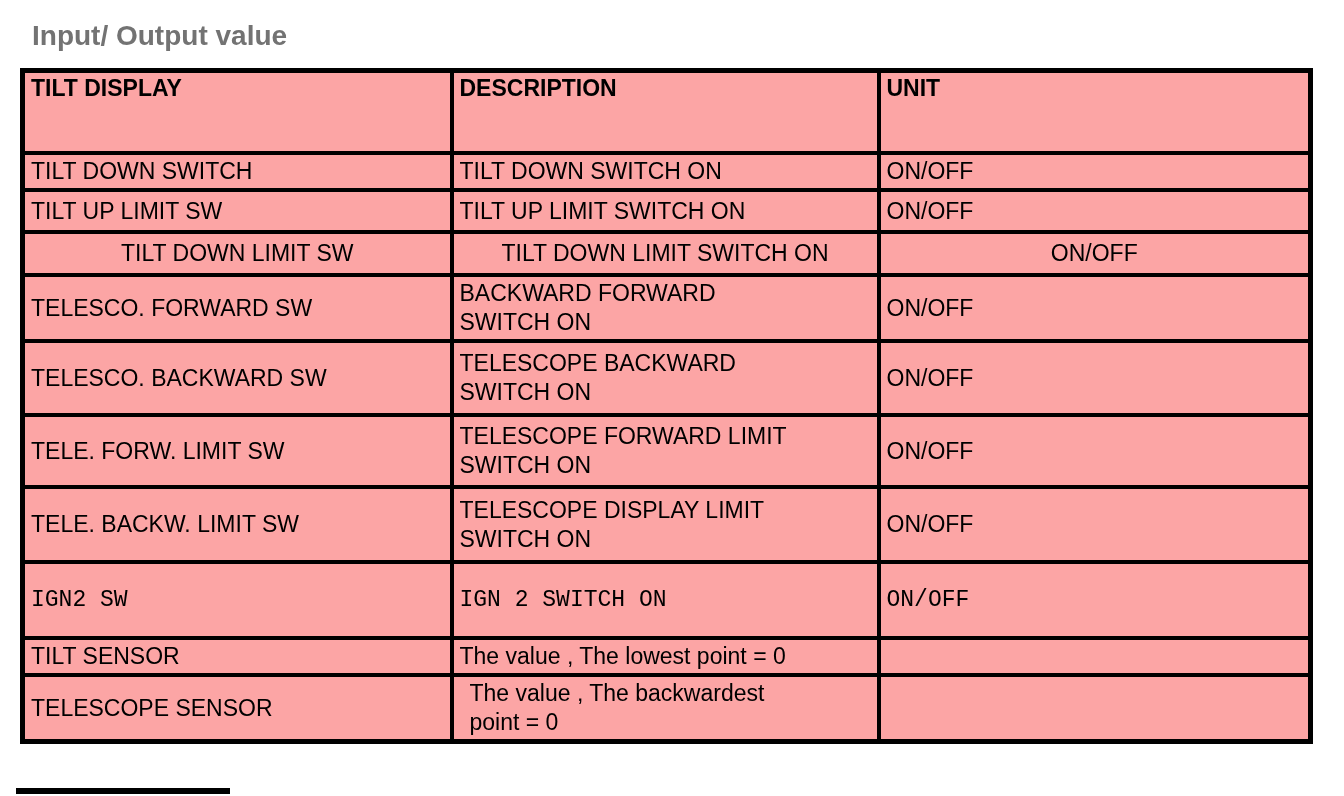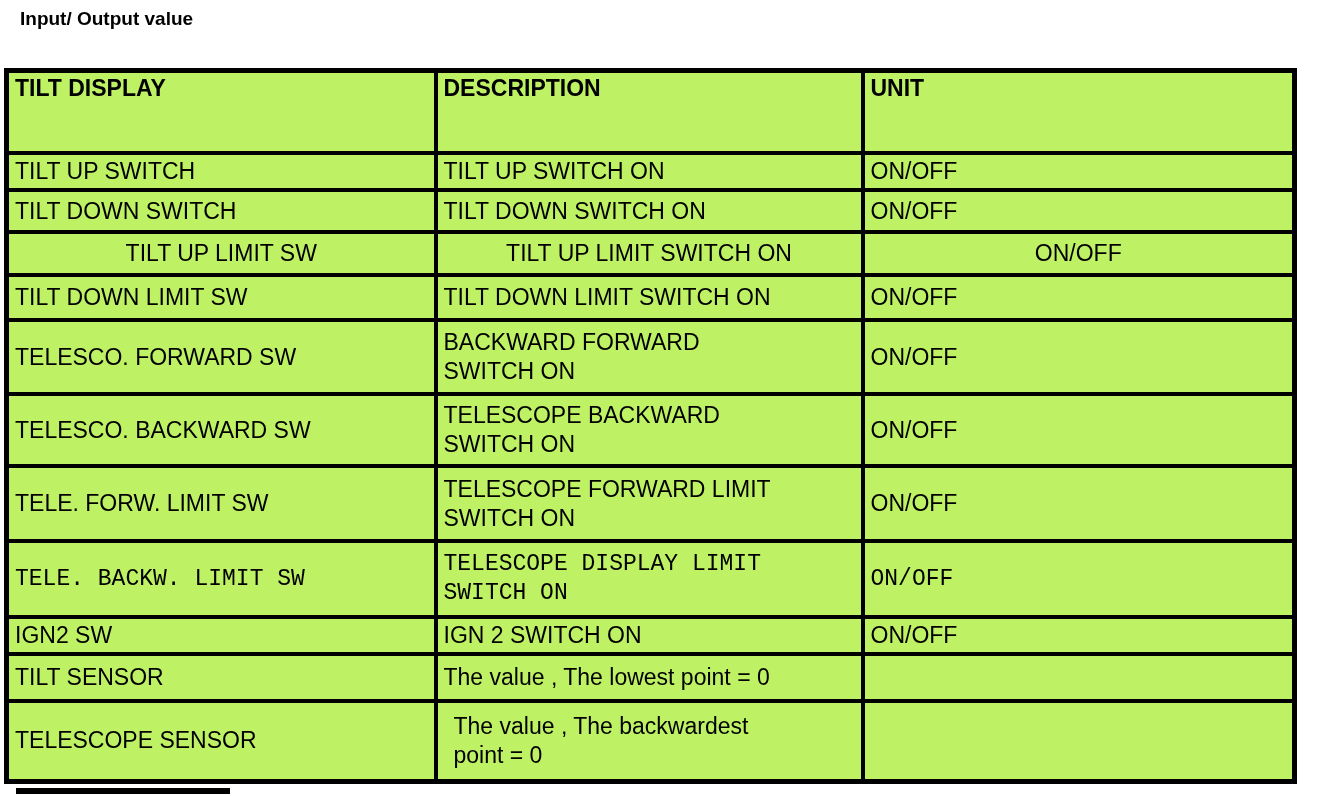--- a/index.html
+++ b/index.html
@@ -15,34 +15,34 @@
   .page {
     position: relative;
     width: 1344px;
     height: 796px;
     background: #ffffff;
   }
   .title {
     position: absolute;
     left: 20px;
     top: 8px;
-    margin: 0;
-    font-size: 19px;
+    margin: 12px;
+    font-size: 28px;
     font-weight: bold;
     letter-spacing: 0px;
-    color: #000000;
+    color: #737373;
   }
   table.io-table {
     position: absolute;
-    left: 4px;
+    left: 20px;
     top: 68px;
     width: 1288px;
     border-collapse: collapse;
     table-layout: fixed;
-    background: #bef264;
+    background: #fca5a5;
   }
   table.io-table th,
   table.io-table td {
     border: 4px solid #000000;
     font-size: 23px;
     padding: 2px 6px;
     overflow: hidden;
     color: #000000;
   }
   table.io-table {
@@ -105,25 +105,20 @@
     </colgroup>
     <thead>
       <tr>
         <th>TILT DISPLAY</th>
         <th>DESCRIPTION</th>
         <th>UNIT</th>
       </tr>
     </thead>
     <tbody id="table-body">
         <tr>
-    <td class="c-display">TILT UP SWITCH</td>
-    <td class="c-desc">TILT UP SWITCH ON</td>
-    <td class="c-unit">ON/OFF</td>
-  </tr>
-        <tr>
     <td class="c-display">TILT DOWN SWITCH</td>
     <td class="c-desc">TILT DOWN SWITCH ON</td>
     <td class="c-unit">ON/OFF</td>
   </tr>
         <tr>
     <td class="c-display">TILT UP LIMIT SW</td>
     <td class="c-desc">TILT UP LIMIT SWITCH ON</td>
     <td class="c-unit">ON/OFF</td>
   </tr>
         <tr>

